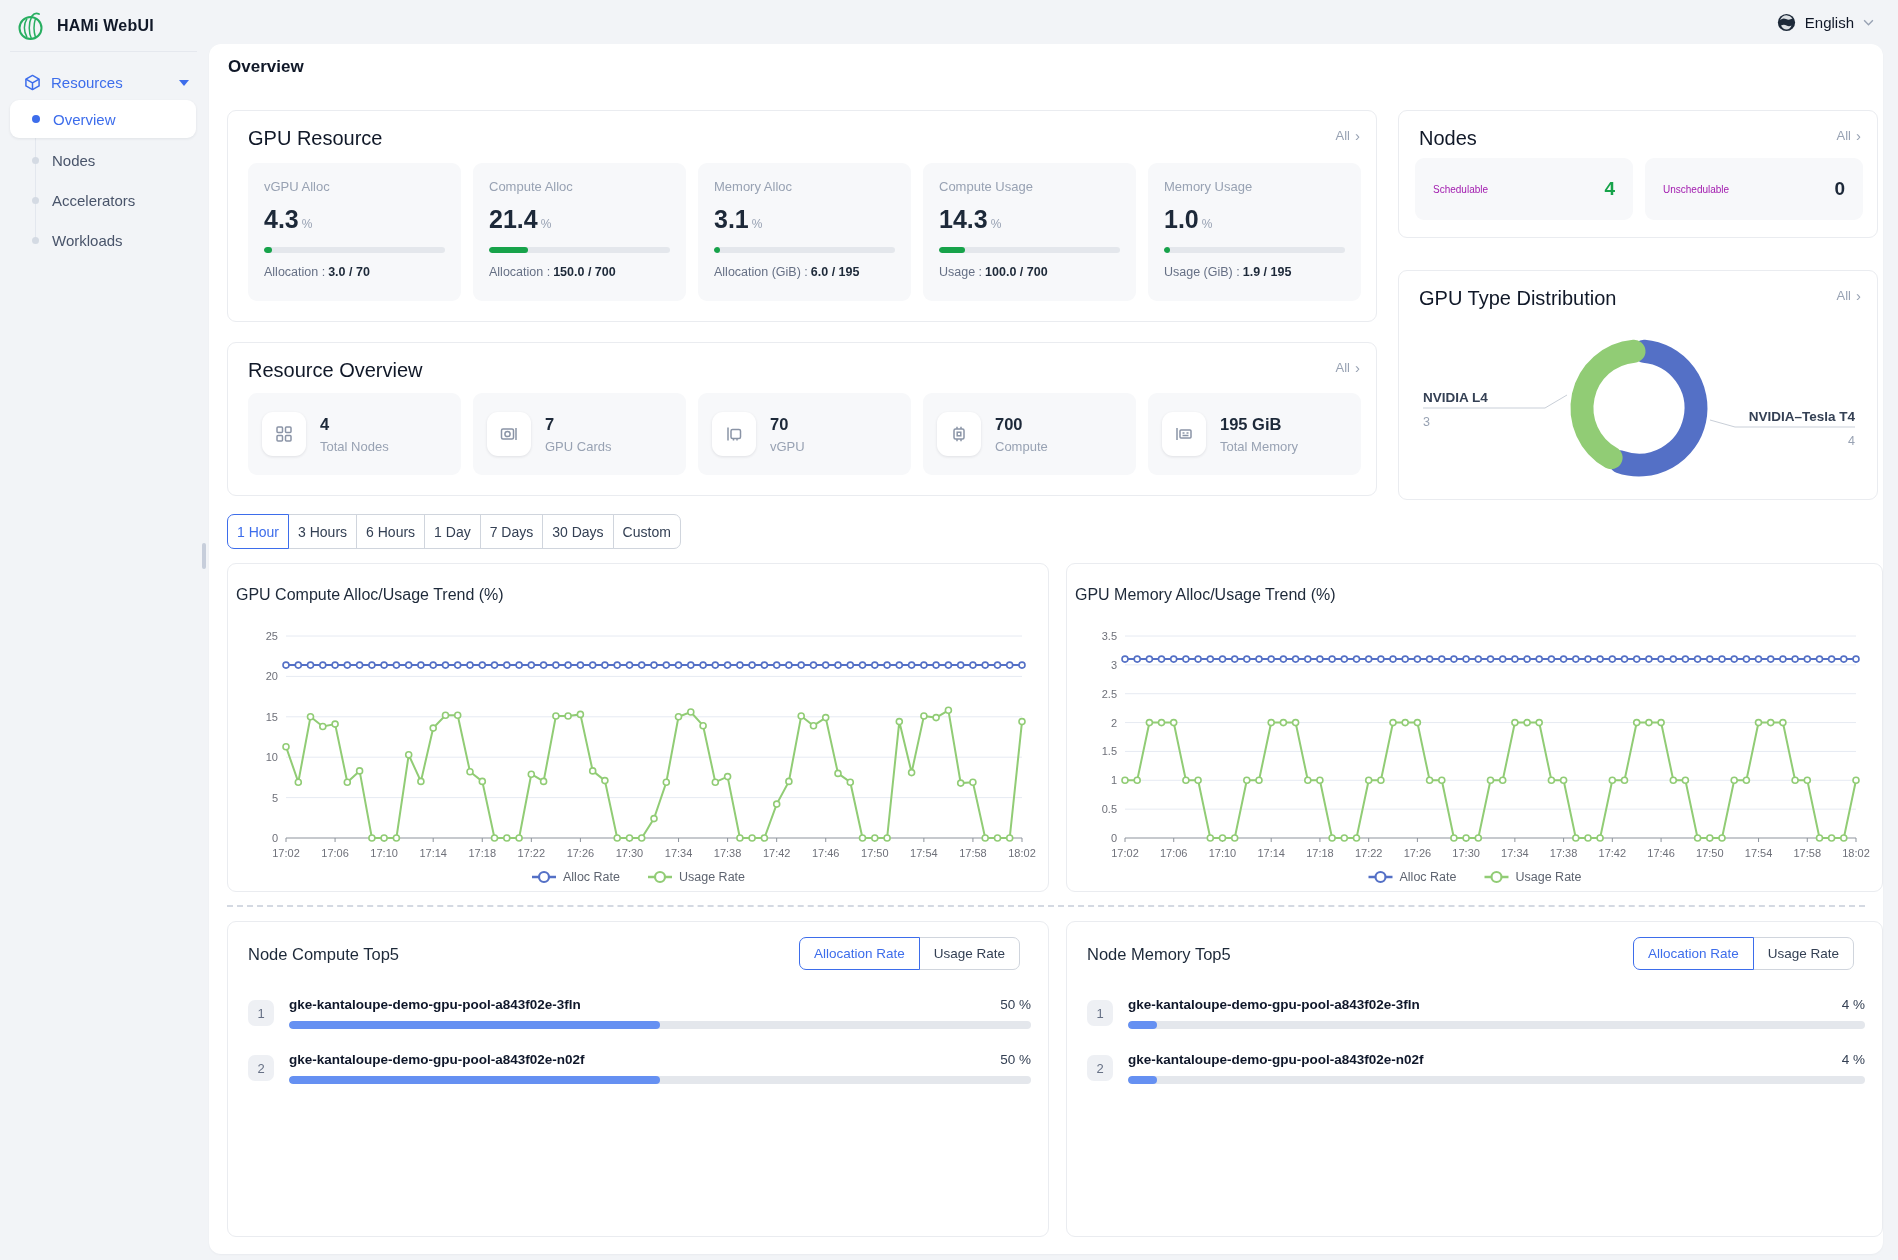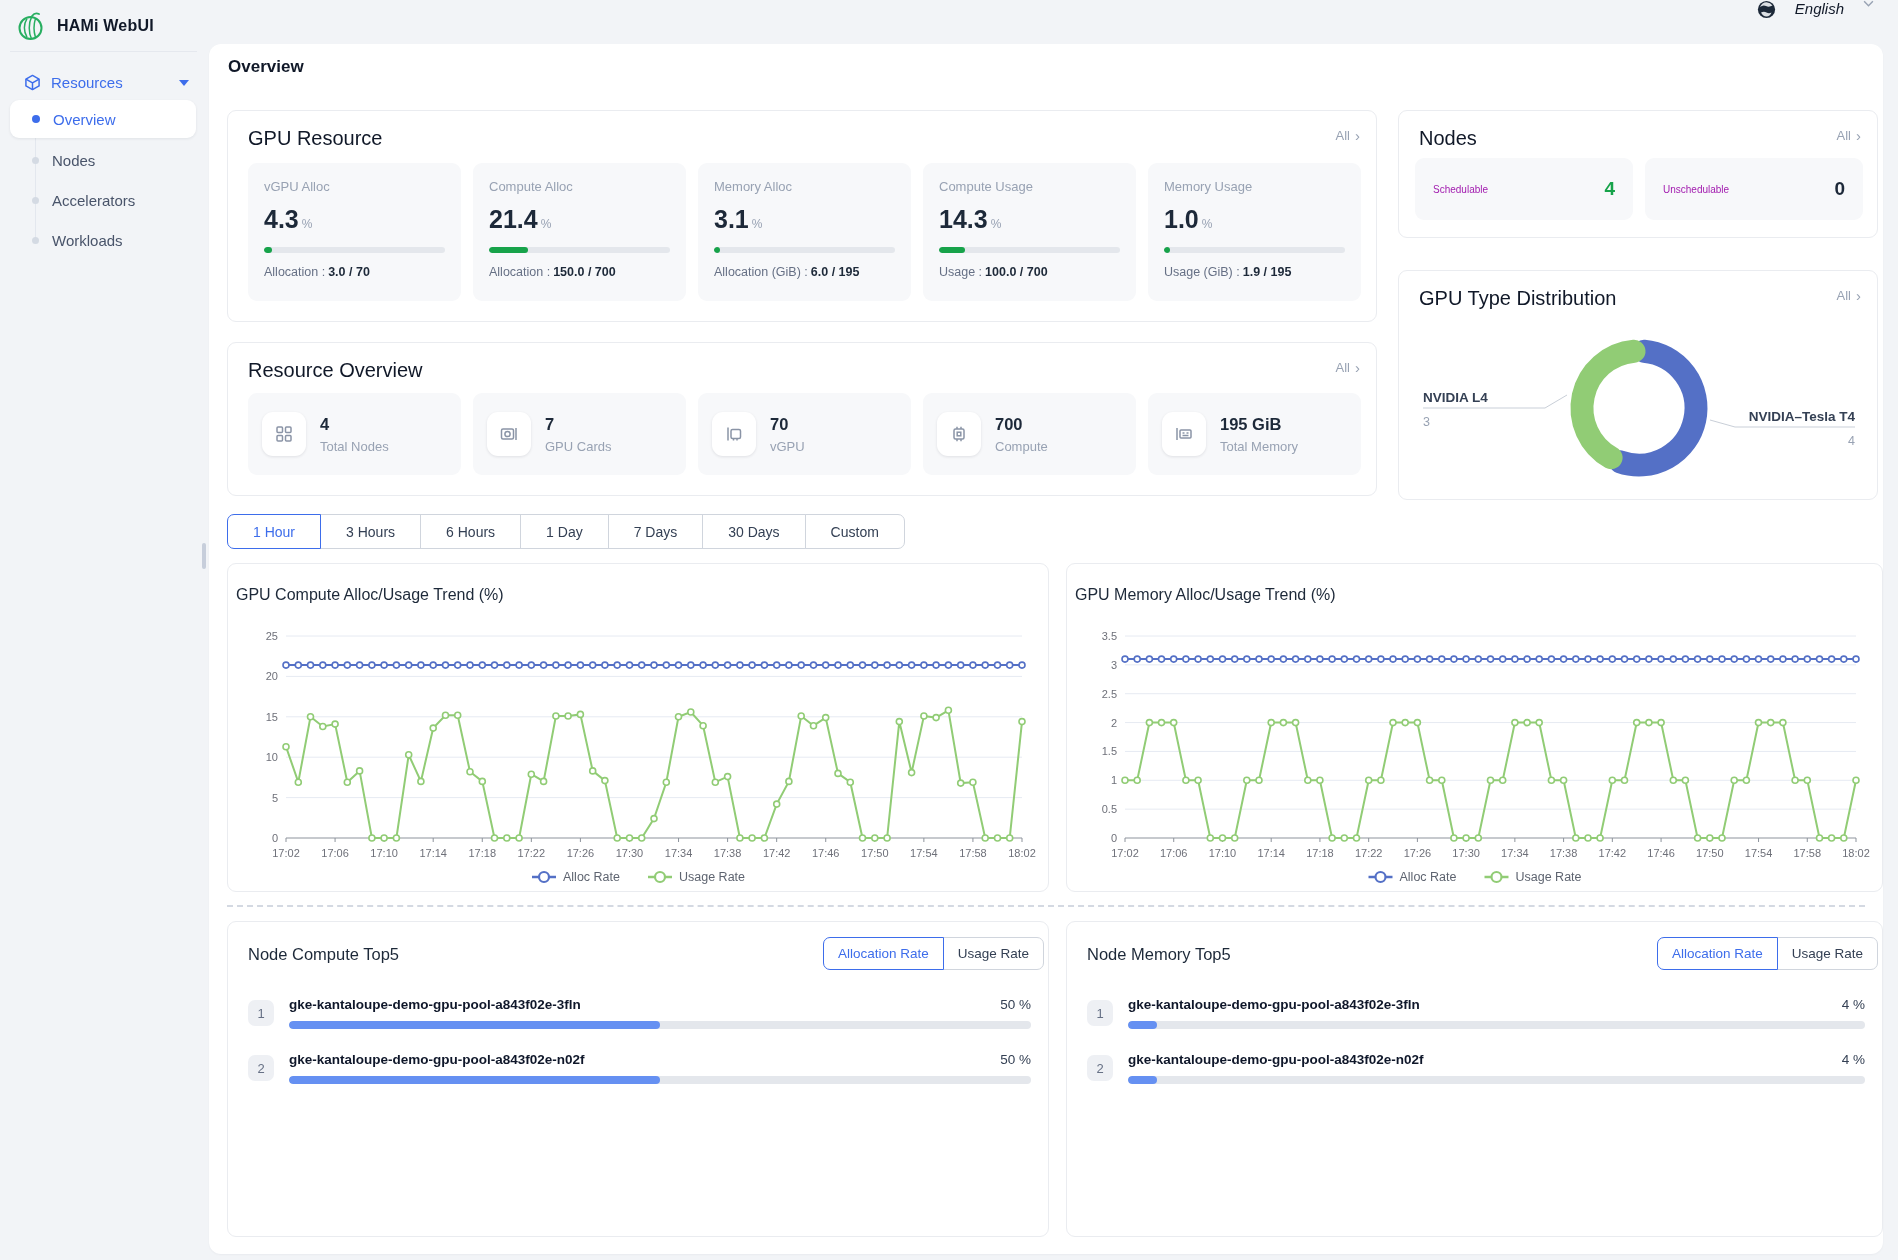--- a/index.html
+++ b/index.html
@@ -4,21 +4,21 @@
 <style>
   * { box-sizing: border-box; margin: 0; padding: 0; }
   html,body { width:1898px; height:1260px; overflow:hidden; }
   body {
     background:#f2f4f7;
     font-family:"Liberation Sans","DejaVu Sans",sans-serif;
     color:#1d2939;
     position:relative;
   }
   
-  .topbar-right { position:absolute; top:0; right:24px; height:44px; display:flex; align-items:flex-start; gap:19px; cursor:pointer;font-style:italic; }
+  .topbar-right { position:absolute; top:0; right:24px; height:44px; display:flex; align-items:center; gap:9px; cursor:pointer; }
   .topbar-right .lang { font-size:15px; color:#101828; }
   .chev-down { width:11px; height:7px; }
   
   .sidebar { position:absolute; left:0; top:0; width:207px; height:1260px; }
   .logo-row { display:flex; align-items:center; gap:10px; padding:10px 0 9px 16px; }
   .logo-title { font-size:16px; font-weight:700; color:#101828; letter-spacing:.2px; }
   .sidebar-divider { height:1px; background:#e5e8ee; margin:0 10px 0 10px; }
   .menu-section { display:flex; align-items:center; padding:22px 18px 0 24px; cursor:pointer; }
   .menu-section .label { color:#3d6deb; font-size:15px; margin-left:10px; flex:1; }
   .caret { width:0; height:0; border-left:5px solid transparent; border-right:5px solid transparent; border-top:6px solid #3d6deb; }
@@ -53,32 +53,32 @@
   .node-tile .nvalue { font-size:19px; font-weight:700; }
   .nvalue.green { color:#17a34a; }
   .nvalue.dark { color:#1d2939; }
   
   .ro-tile { position:absolute; top:50px; width:213px; height:82px; background:#f7f8fa; border-radius:9px; display:flex; align-items:center; padding-left:14px; gap:14px; }
   .ro-icon-box { width:44px; height:44px; background:#fff; border-radius:11px; box-shadow:0 1px 3px rgba(16,24,40,.10); display:flex; align-items:center; justify-content:center; }
   .ro-value { font-size:16.5px; font-weight:700; color:#1d2939; }
   .ro-label { font-size:13px; color:#98a2b3; margin-top:5px; }
   
   .time-tabs { position:absolute; left:18px; top:470px; display:flex; }
-  .ttab { height:35px; padding:0 25px; background:#fff; border:1px solid #d0d5dd; color:#344054; font-size:14px; display:flex; align-items:center; margin-left:-1px; cursor:pointer; position:relative; }
+  .ttab { height:35px; padding:0 9px; background:#fff; border:1px solid #d0d5dd; color:#344054; font-size:14px; display:flex; align-items:center; margin-left:-1px; cursor:pointer; position:relative; }
   .ttab:first-child { border-radius:7px 0 0 7px; margin-left:0; }
   .ttab:last-child { border-radius:0 7px 7px 0; }
   .ttab.active { color:#3d6deb; border-color:#3d6deb; z-index:2; }
   
   .trend-title { position:absolute; left:8px; top:22px; font-size:16px; font-weight:500; color:#1d2939; }
   .trend-svg { position:absolute; left:12px; top:52px; }
   
   .dashed-sep { position:absolute; left:18px; right:18px; top:861px; border-top:2px dashed #d4d9e2; }
   
   .top5-title { position:absolute; left:20px; top:23px; font-size:16.5px; font-weight:500; color:#1d2939; }
-  .toggle-group { position:absolute; right:4px; top:15px; display:flex; }
+  .toggle-group { position:absolute; right:28px; top:15px; display:flex; }
   .tgl { height:33px; padding:0 14px; background:#fff; border:1px solid #d0d5dd; font-size:13.5px; color:#344054; display:flex; align-items:center; margin-left:-1px; cursor:pointer; }
   .tgl:first-child { border-radius:7px 0 0 7px; margin-left:0; }
   .tgl:last-child { border-radius:0 7px 7px 0; }
   .tgl.active { color:#3d6deb; border-color:#3d6deb; z-index:2; }
   .t5row { position:absolute; left:20px; right:17px; height:48px; }
   .rank-badge { position:absolute; left:0; top:3px; width:26px; height:26px; background:#eef0f4; border-radius:7px; color:#667085; font-size:13px; display:flex; align-items:center; justify-content:center; }
   .t5name { position:absolute; left:41px; top:0; font-size:13.5px; color:#0f172a;font-weight:bold; }
   .t5val { position:absolute; right:0; top:0; font-size:13.5px; color:#344054; }
   .t5track { position:absolute; left:41px; right:0; top:24px; height:8px; border-radius:4px; background:#e4e7ec; overflow:hidden; }
   .t5fill { height:100%; border-radius:4px; background:#6590f2; min-width:8px; }

